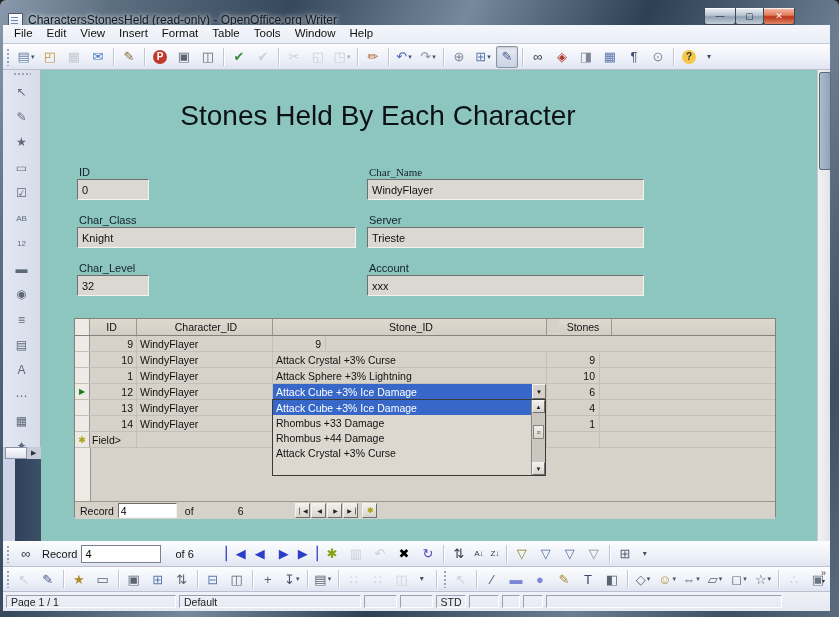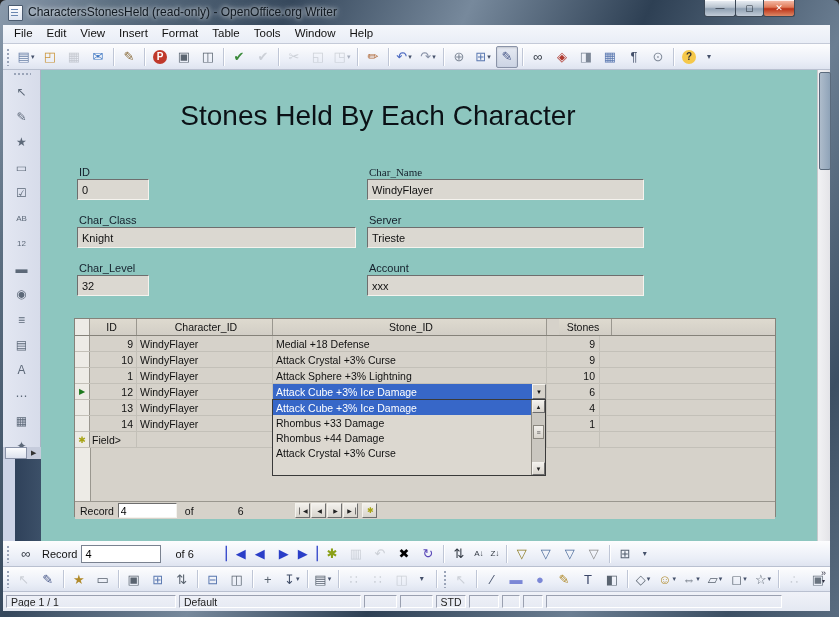--- a/index.html
+++ b/index.html
@@ -1,21 +1,21 @@
 <!DOCTYPE html>
 <html><head>
 <meta charset="utf-8">
 <style>
   html,body{margin:0;padding:0;}
   body{font-family:"Liberation Sans",sans-serif;background:#222;}
   .window{position:relative;width:839px;height:617px;overflow:hidden;
     background:linear-gradient(115deg,#8a9aac 0%,#5d7082 10%,#36485c 26%,#77899c 42%,#2e4054 58%,#6b7e92 76%,#3c4f63 90%,#596c80 100%);
     border-radius:6px 6px 0 0;}
   
-  .titlebar{position:absolute;left:0;top:0;width:100%;height:30px;}
+  .titlebar{position:absolute;left:0;top:8px;width:100%;height:30px;}
   .appicon{position:absolute;left:8px;top:5px;width:13px;height:14px;background:linear-gradient(#fff,#dfe6f2);border:1px solid #4a5a6e;border-radius:1px;}
   .appicon:before{content:"";position:absolute;left:2px;top:3px;width:7px;height:1px;background:#6a87b0;box-shadow:0 3px 0 #6a87b0,0 6px 0 #6a87b0;}
   .apptitle{position:absolute;left:28px;top:5px;font-size:12px;color:#101820;text-shadow:0 0 4px rgba(255,255,255,.9),0 0 8px rgba(255,255,255,.6);white-space:nowrap;}
   .cap{position:absolute;top:0;height:16px;border:1px solid #3c4856;border-top:none;border-radius:0 0 3px 3px;
     background:linear-gradient(#eef2f7 0%,#b9c4d0 45%,#8fa0b2 55%,#c2ccd8 100%);
     display:flex;align-items:center;justify-content:center;font-size:9px;color:#1c2530;box-shadow:inset 0 1px 0 rgba(255,255,255,.8);}
   .cap.close{background:linear-gradient(#f6c0ae 0%,#e07a58 45%,#bc3318 55%,#dd8866 100%);color:#fff;}
   
   .menubar{position:absolute;left:3px;top:25px;width:827px;height:19px;background:linear-gradient(#f4f6fb,#e9edf6);border-bottom:1px solid #c4cad8;display:flex;align-items:flex-start;padding-left:4px;box-sizing:border-box;}
   .menuitem{font-size:11.5px;color:#111;padding:2px 7px;white-space:nowrap;}
@@ -305,21 +305,20 @@
             <div class="hc c-id" style="justify-content: center;">ID</div>
             <div class="hc c-char" style="justify-content: center;">Character_ID</div>
             <div class="hc c-stone" style="justify-content: center;">Stone_ID</div>
             <div class="hc c-stones" style="justify-content: center; margin-left: 12px;">Stones</div>
             <div class="hc c-extra"></div>
           </div>
           <div class="grow">
             <div class="bc c-sel"></div>
             <div class="bc c-id">9</div>
             <div class="bc c-char">WindyFlayer</div>
-            <div class="bc c-stone">Medial +18 Defense</div>
             <div class="bc c-stones">9</div>
             <div class="bc c-extra" style="border-bottom: none;"></div>
           </div>
           <div class="grow">
             <div class="bc c-sel"></div>
             <div class="bc c-id">10</div>
             <div class="bc c-char">WindyFlayer</div>
             <div class="bc c-stone">Attack Crystal +3% Curse</div>
             <div class="bc c-stones">9</div>
             <div class="bc c-extra" style="border-bottom: none;"></div>

